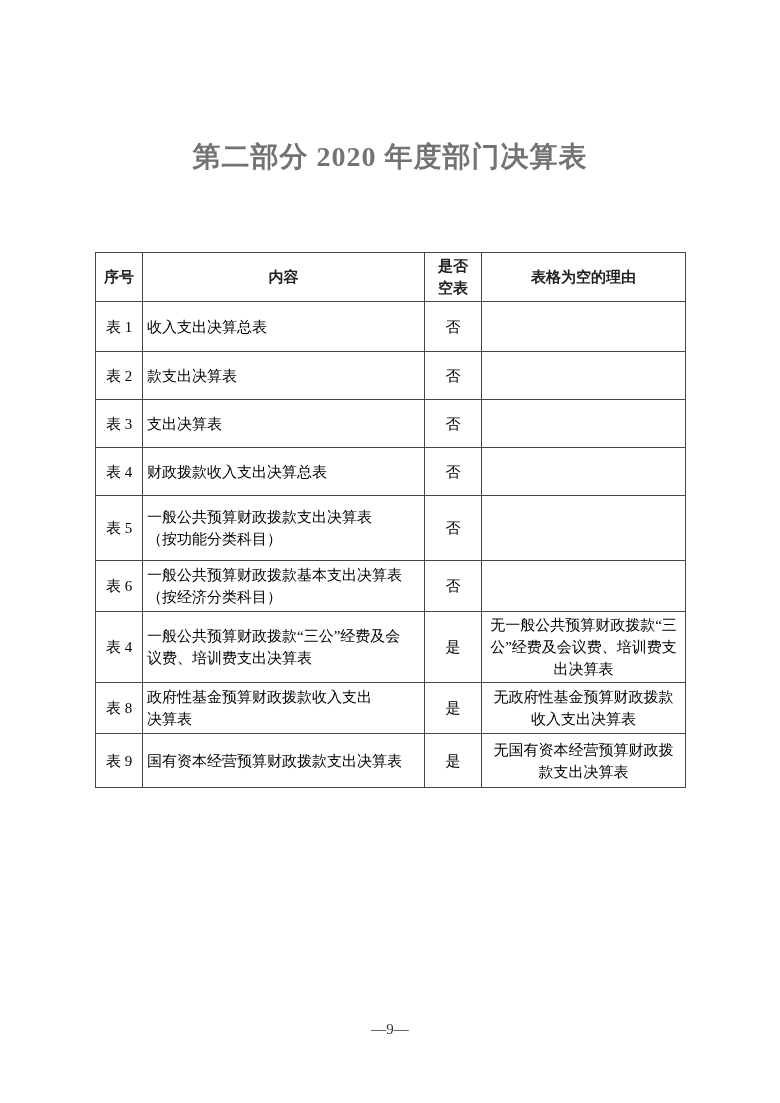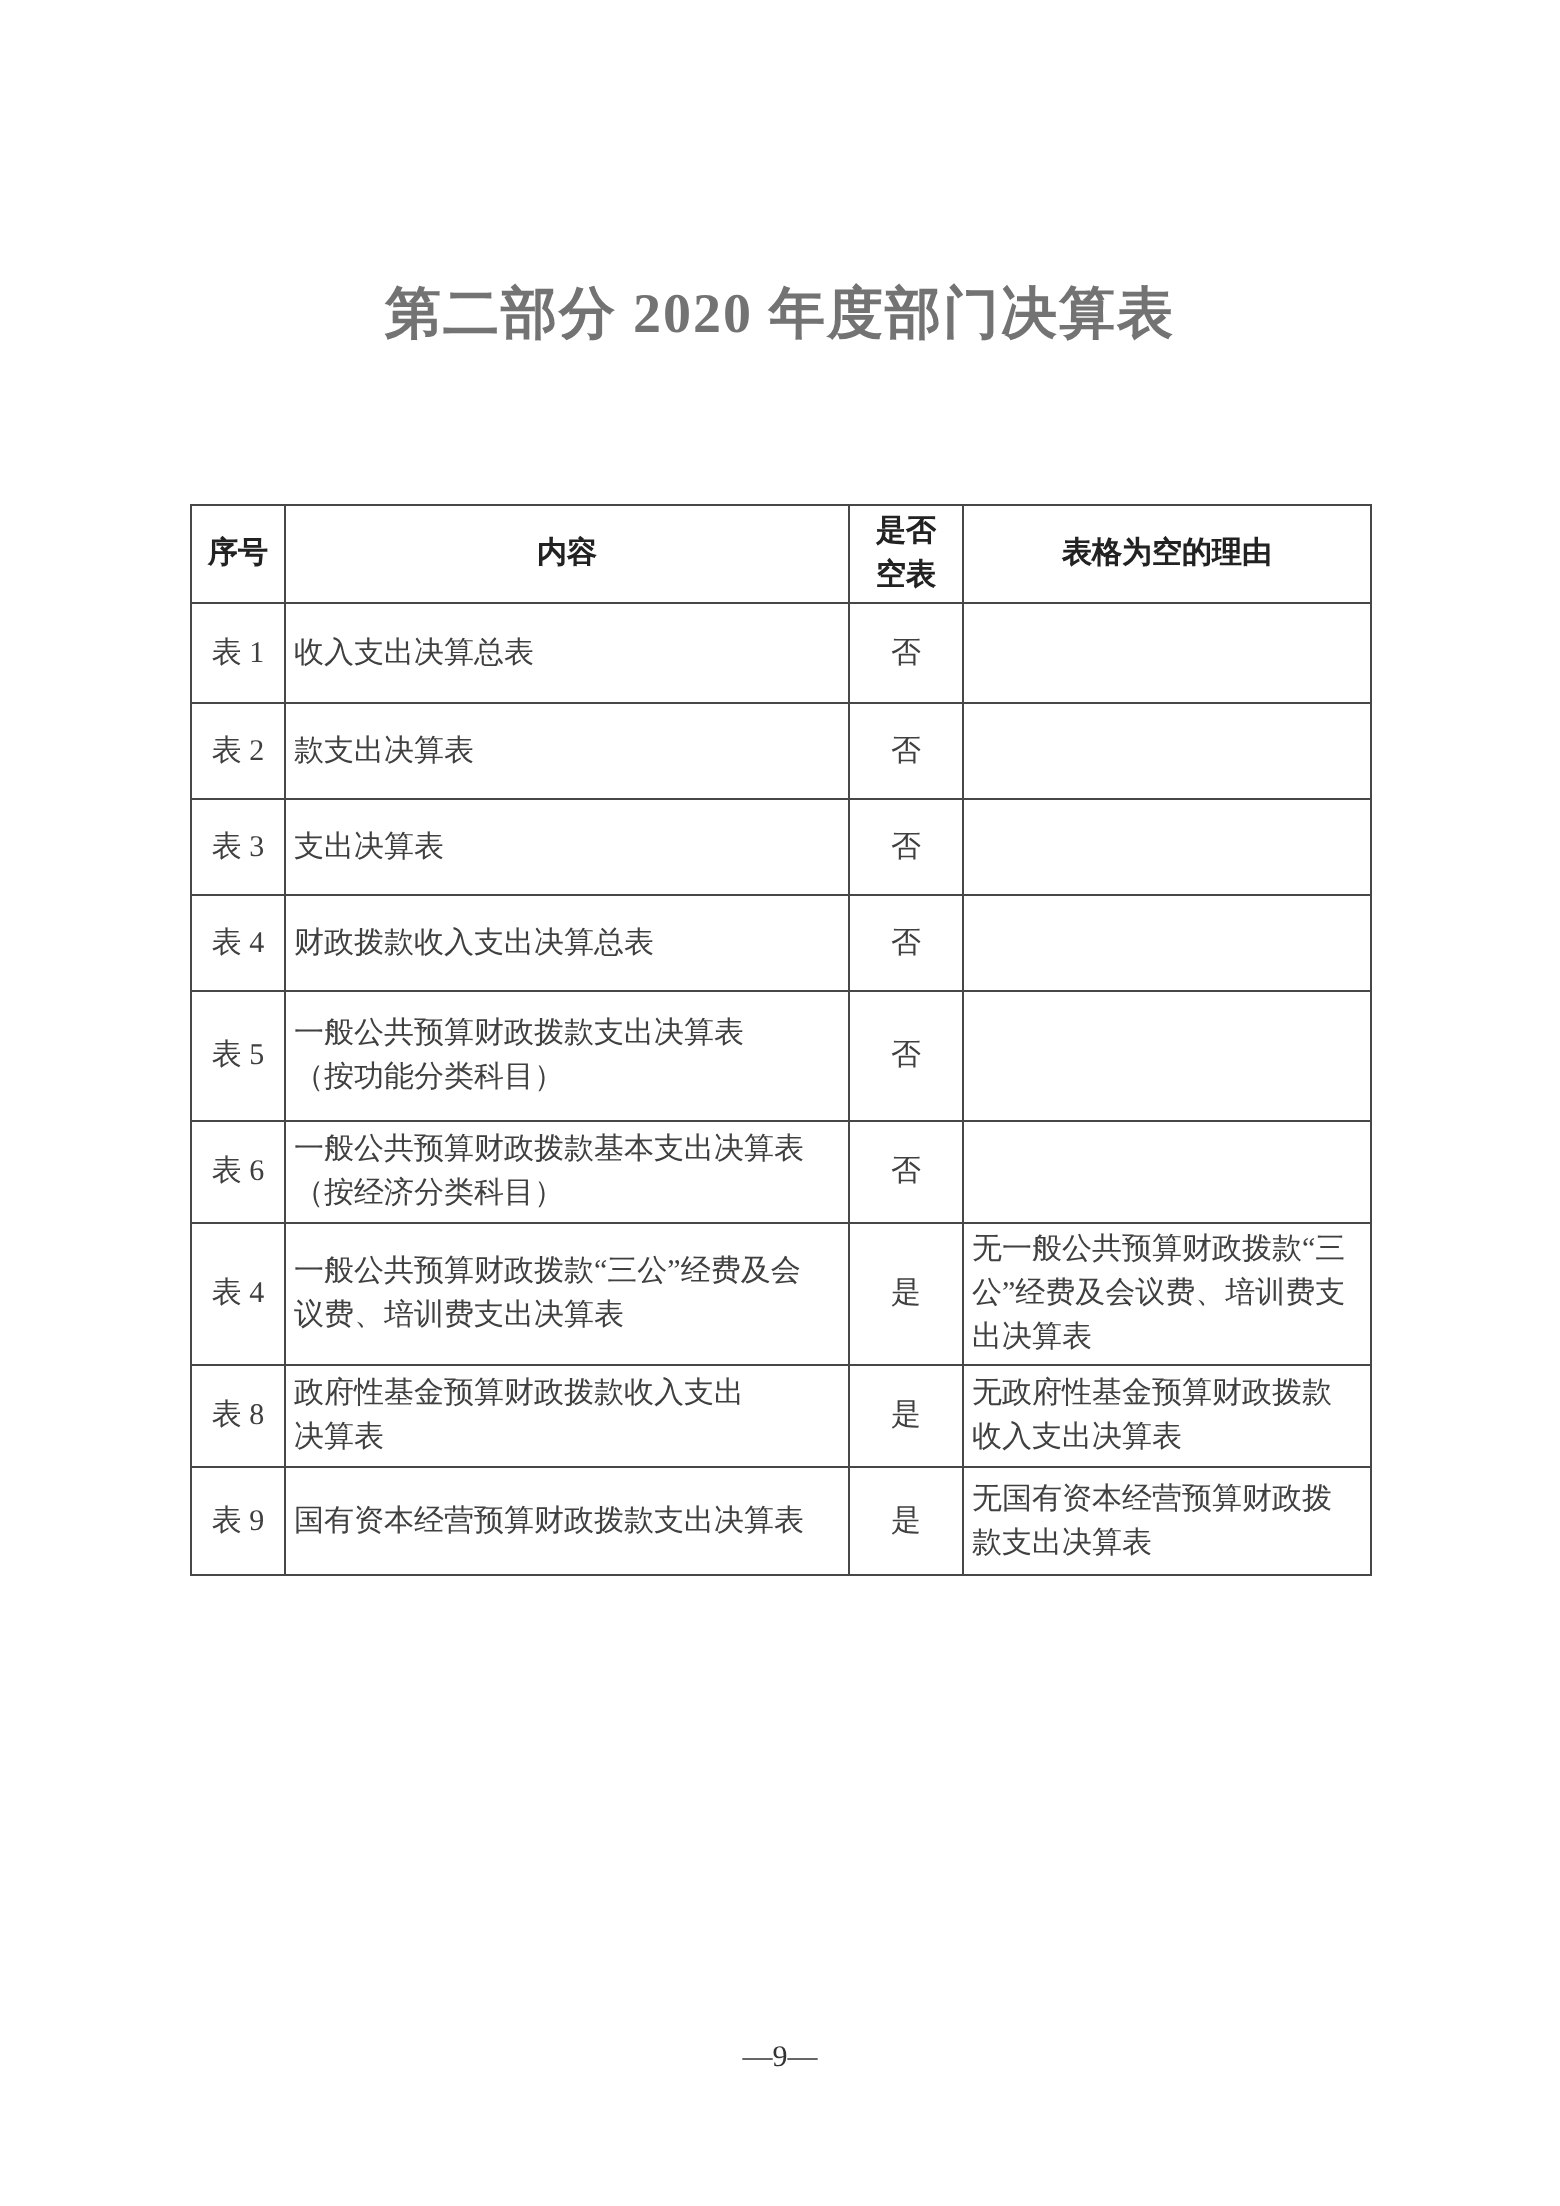--- a/index.html
+++ b/index.html
@@ -34,37 +34,37 @@
     width: 590px;
     border-collapse: collapse;
     table-layout: fixed;
   }
   .summary-table td, .summary-table th {
     border: 1px solid #474747;
     font-size: 15px;
     line-height: 22px;
     padding: 2px 4px;
     vertical-align: middle;
-    color: #404040;
+    color: #000000;
     white-space: pre-line;
     overflow: hidden;
   }
   .summary-table th {
     font-weight: bold;
     text-align: center;
     color: #222222;
   }
   .col-no    { width: 47px; }
   .col-cont  { width: 282px; }
   .col-empty { width: 57px; }
   .col-reas  { width: 204px; }
   td.c-no    { text-align: center; padding: 2px 1px; }
   td.c-cont  { text-align: left; }
   td.c-empty { text-align: center; }
-  td.c-reas  { text-align: left; vertical-align: middle; margin-left: 23px; }
+  td.c-reas  { text-align: center; vertical-align: middle; margin-left: 23px; }
   tr.hrow { height: 41px; }
   tr.r1 { height: 50px; }
   tr.r2 { height: 48px; }
   tr.r3 { height: 48px; }
   tr.r4 { height: 48px; }
   tr.r5 { height: 65px; }
   tr.r6 { height: 51px; }
   tr.r7 { height: 71px; }
   tr.r8 { height: 51px; }
   tr.r9 { height: 54px; }

